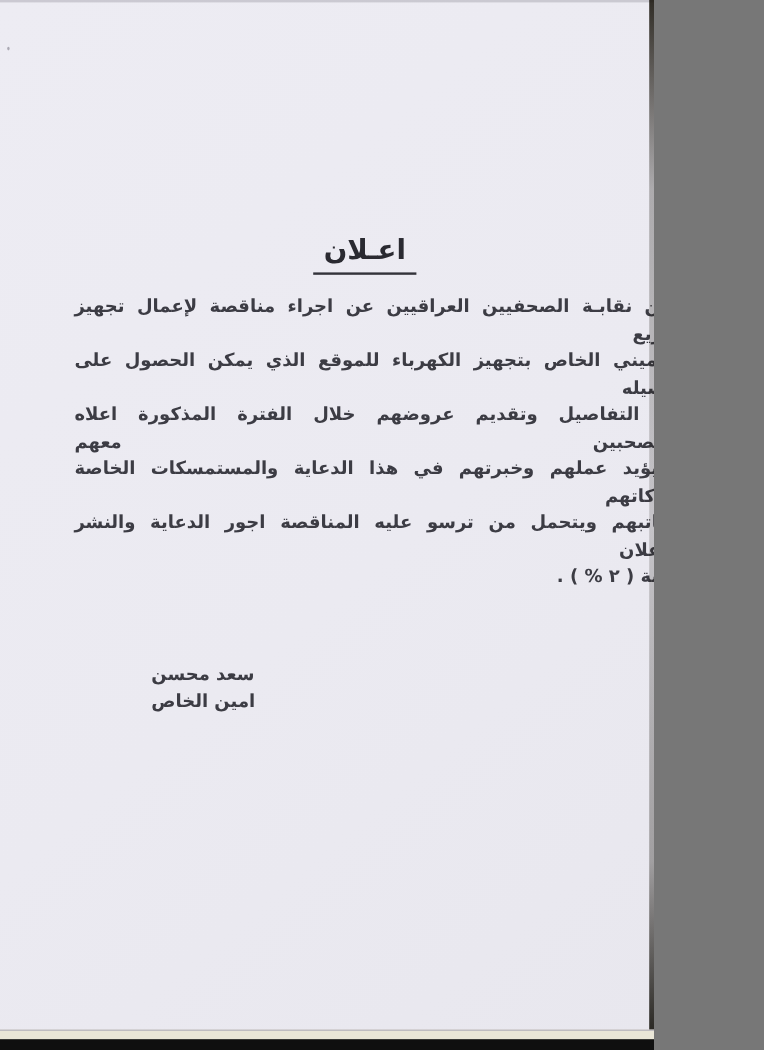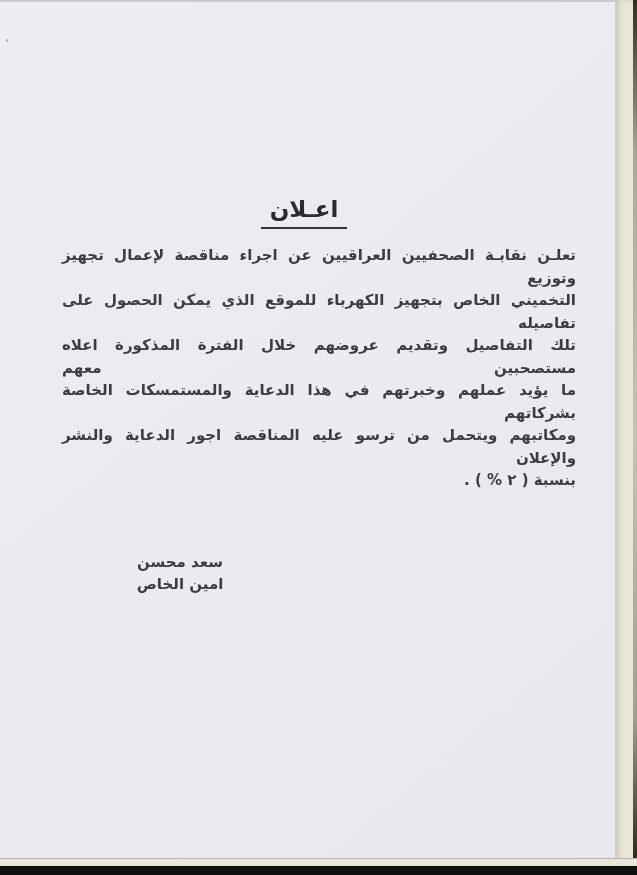--- a/index.html
+++ b/index.html
@@ -5,21 +5,21 @@
   :root{
     --paper:#ebeaf1;
     --ink:#3c3c44;
     --title-ink:#2a2a31;
     --edge-cream:#eae6d7;
     --edge-black:#0f0f0f;
   }
   html,body{margin:0;padding:0;background:#777;}
   .scan{
     position:relative;
-    width:637px;height:875px;
+    width:545px;height:875px;
     overflow:hidden;
     font-family:"DejaVu Sans",sans-serif;
     background:var(--paper);
   }
   .paper{
     position:absolute;inset:0;
     background:linear-gradient(140deg,#edecf3 0%,#ebeaf1 55%,#e8e7ee 100%);
   }
   
   .edge-top{
@@ -81,21 +81,21 @@
     white-space:normal;
     text-align:justify;
     text-align-last:justify;
   }
   .line.end{
     text-align:right;
   }
   .signature{
     position:absolute;left:126px;top:551px;width:108px;
     direction:rtl;
-    text-align:center;
+    text-align:left;
     font-size:15px;
     font-weight:bold;
     line-height:22px;
     color:var(--ink);
   }
 </style>
 </head>
 <body>
 
 <div class="scan">

